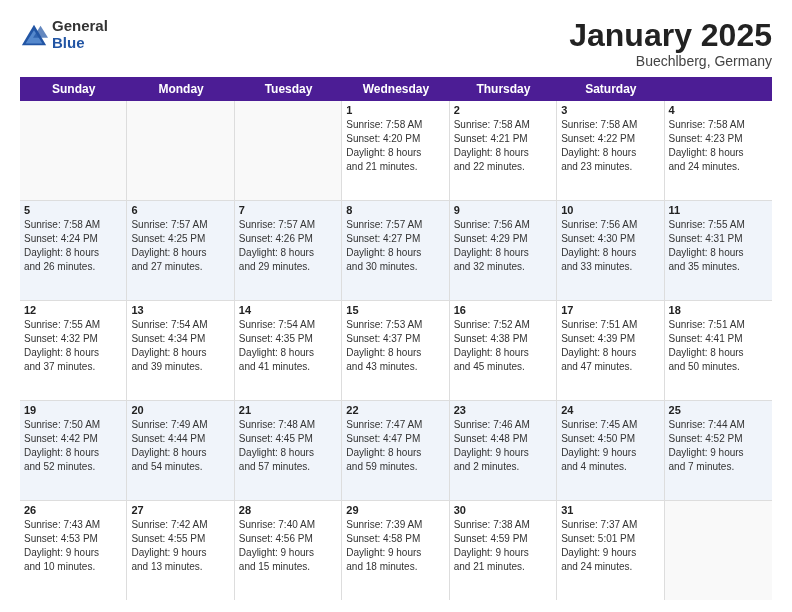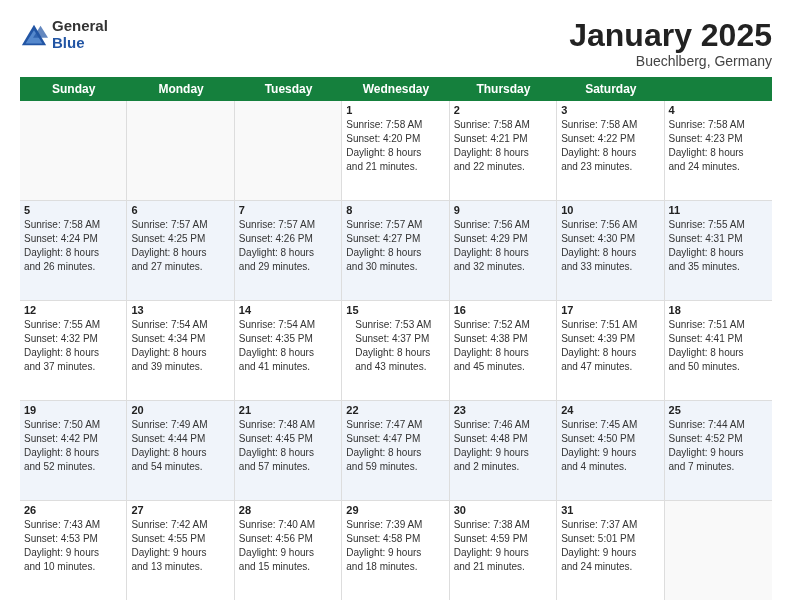--- a/index.html
+++ b/index.html
@@ -61,21 +61,21 @@
       color: #444;
     }
     .calendar {
       flex: 1;
       display: flex;
       flex-direction: column;
     }
     .cal-header {
       display: grid;
       grid-template-columns: repeat(7, 1fr);
-      background: #15803d;
+      background: #4c1d95;
     }
     .cal-header-cell {
       color: #fff;
       font-size: 12px;
       font-weight: bold;
       padding: 5px 4px;
       text-align: center;
     }
     .cal-body {
       display: flex;
@@ -254,21 +254,21 @@
           </div>
           <div class="cal-cell">
             <span class="day-num">14</span>
             <div class="day-info" style="white-space: pre-line;">Sunrise: 7:54 AM
 Sunset: 4:35 PM
 Daylight: 8 hours
 and 41 minutes.</div>
           </div>
           <div class="cal-cell">
             <span class="day-num">15</span>
-            <div class="day-info" style="white-space: pre-line; margin-left: 9px;">Sunrise: 7:53 AM
+            <div class="day-info" style="white-space: pre-line;">Sunrise: 7:53 AM
 Sunset: 4:37 PM
 Daylight: 8 hours
 and 43 minutes.</div>
           </div>
           <div class="cal-cell">
             <span class="day-num">16</span>
             <div class="day-info" style="white-space: pre-line;">Sunrise: 7:52 AM
 Sunset: 4:38 PM
 Daylight: 8 hours
 and 45 minutes.</div>

